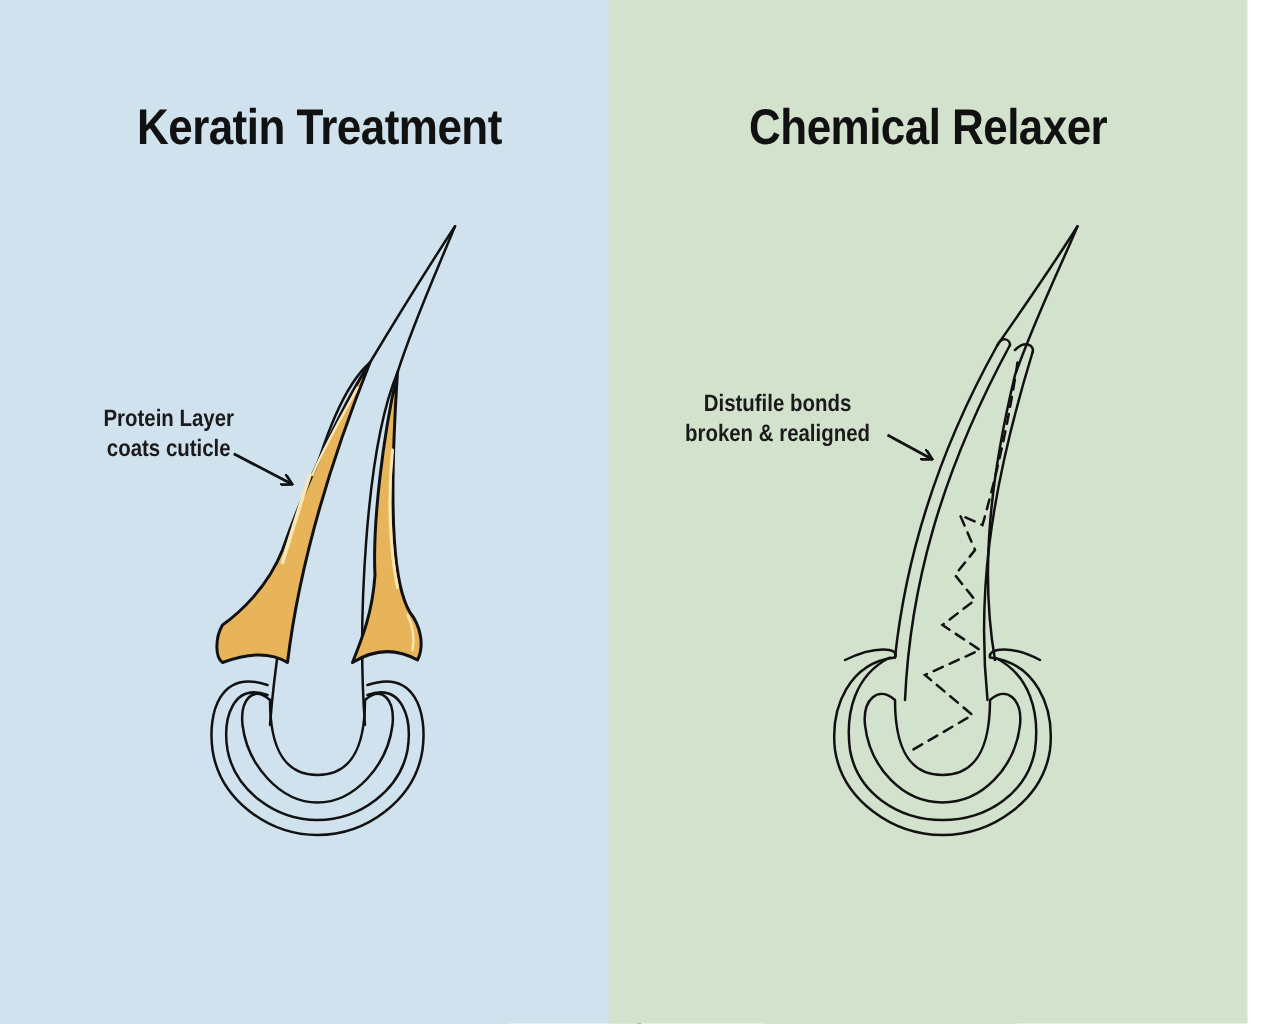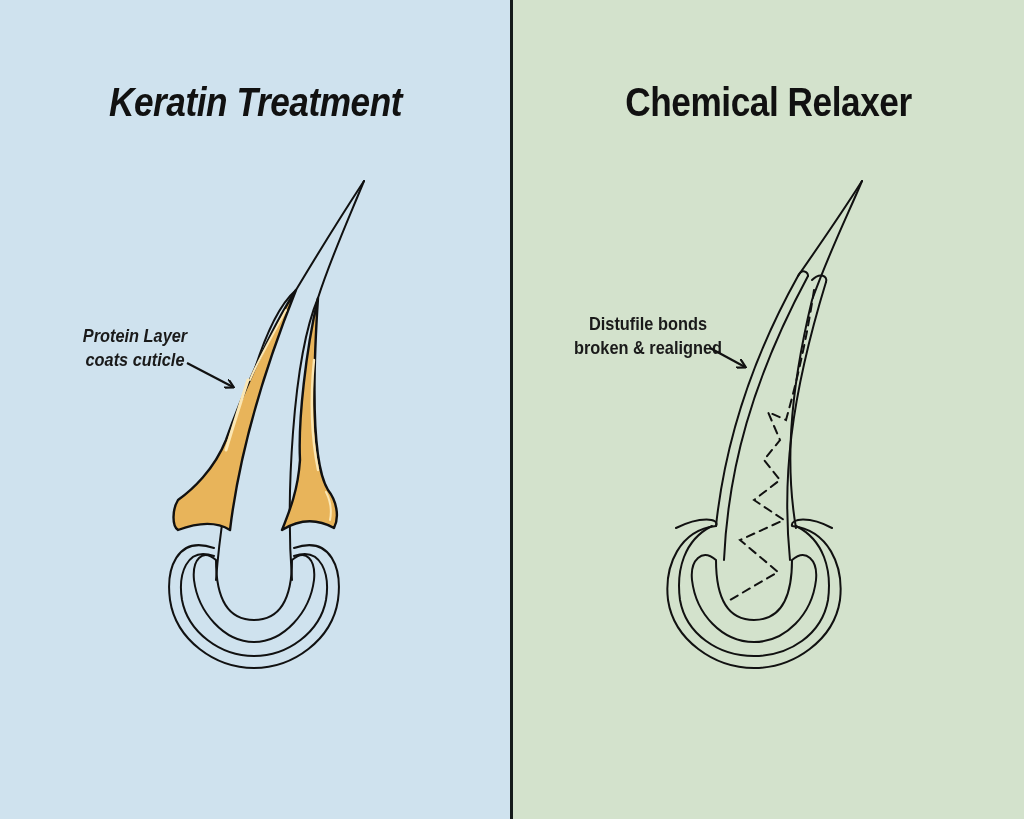--- a/index.html
+++ b/index.html
@@ -1,22 +1,22 @@
 <!DOCTYPE html>
 <html><head>
   <meta charset="utf-8">
   <style>
     html, body { margin: 0; padding: 0; }
     body {
       width: 1024px; height: 819px; overflow: hidden; position: relative;
       font-family: "Liberation Sans", "DejaVu Sans", sans-serif;
     }
     .panel { position: absolute; top: 0; height: 819px; }
-    .panel-left { left: 0; width: 511px; background: #cfe2ee; font-style: italic; }
-    .panel-right { left: 513px; width: 511px; background: #d3e2cc; }
+    .panel-left { left: 0; width: 511px; background: #cfe2ee; }
+    .panel-right { left: 487px; width: 511px; background: #d3e2cc; }
     .divider { position: absolute; left: 510px; top: 0; width: 3px; height: 819px; background: #141a1a; }
     .title {
       position: absolute; top: 80px; width: 511px; text-align: center;
       font-size: 40px; font-weight: bold; color: #111; letter-spacing: -0.5px;
       font-family: "Liberation Sans", sans-serif;
       transform: scaleX(0.88); transform-origin: center;
     }
     .label {
       position: absolute; font-size: 19px; font-weight: bold; color: #1a1a1a;
       text-align: center; line-height: 24px;

